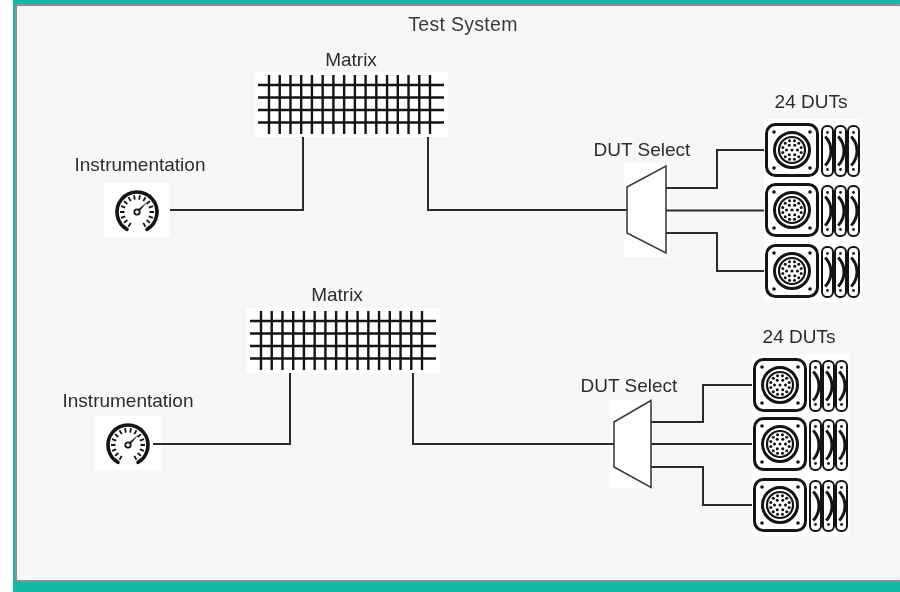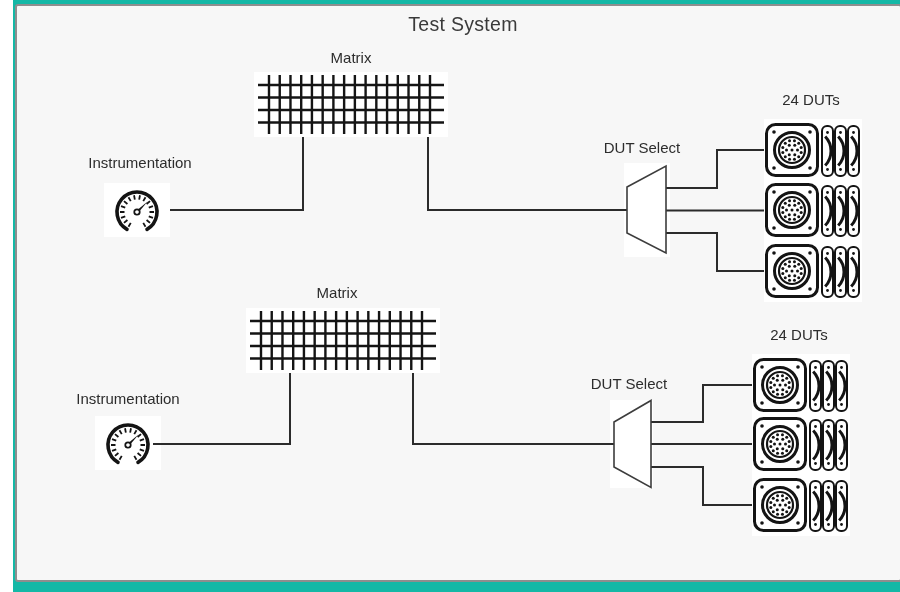--- a/index.html
+++ b/index.html
@@ -8,21 +8,21 @@
     font-family:"Liberation Sans",sans-serif;background:#14b8a6;margin-left:13px;
   }
   #frame{
     position:absolute;left:2px;top:4px;width:887px;height:578px;
     box-sizing:border-box;border:2px solid #8e8e8e;border-radius:3px;
     background:#f7f7f7;
   }
   #diagram-svg{position:absolute;left:0;top:0;}
   .label{
     position:absolute;text-align:center;color:#2d2d2d;
-    font-size:15px;line-height:1.1;white-space:nowrap;
+    font-size:19px;line-height:1.1;white-space:nowrap;
   }
   .title{
     position:absolute;text-align:center;color:#3a3a3a;
     font-size:19.5px;letter-spacing:.3px;white-space:nowrap;
   }
 </style>
 </head>
 <body>
 
 <div id="stage">

